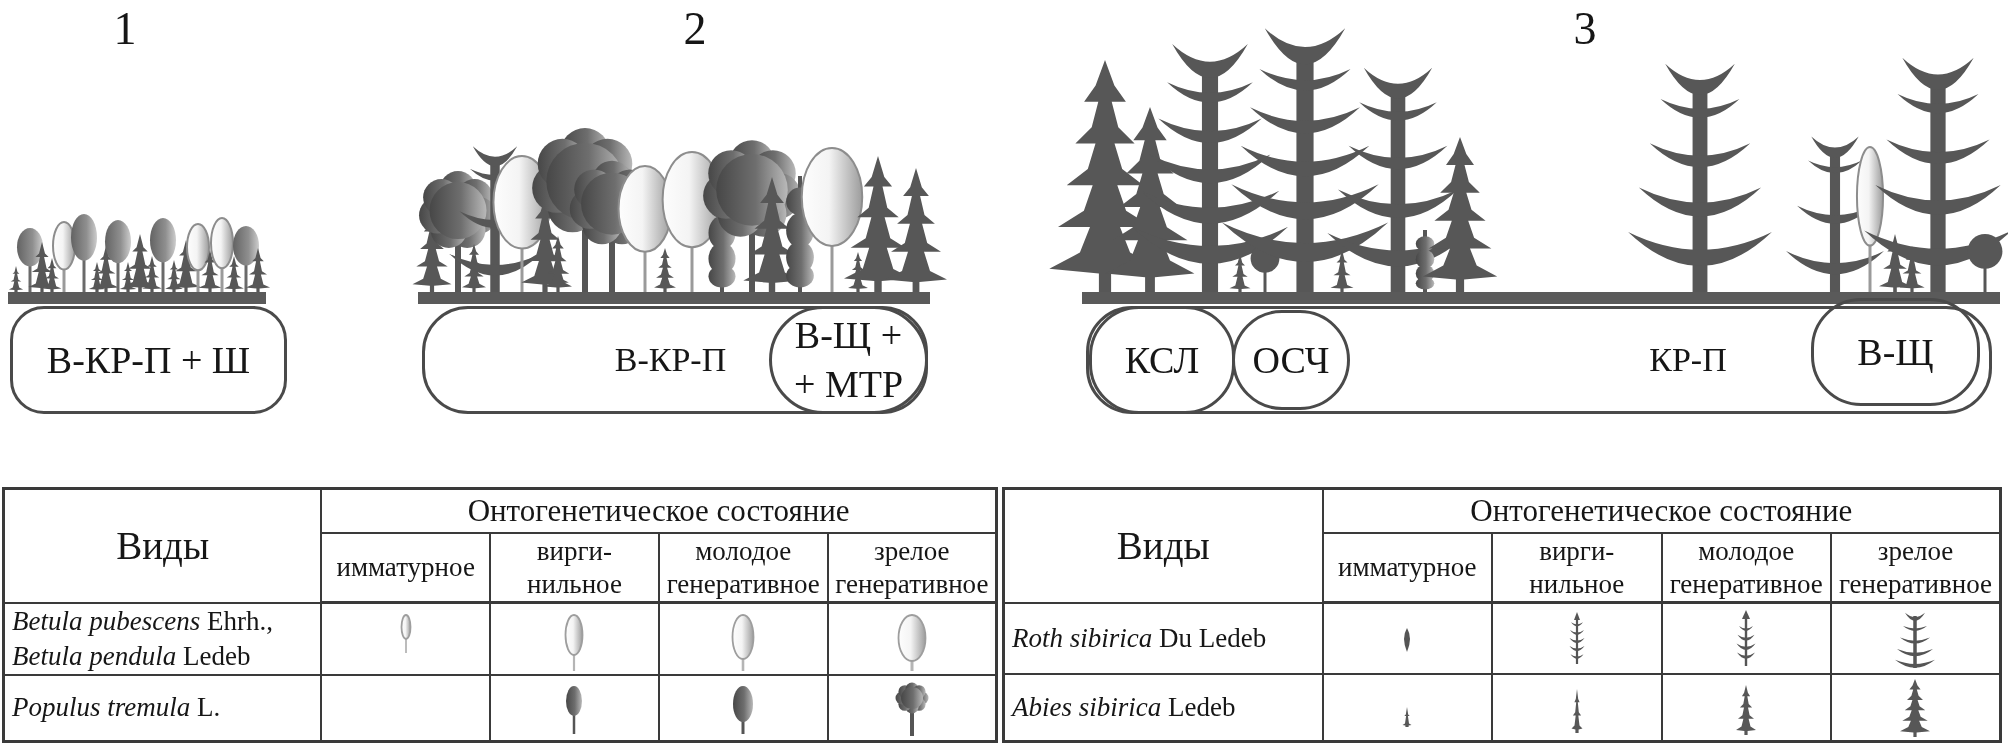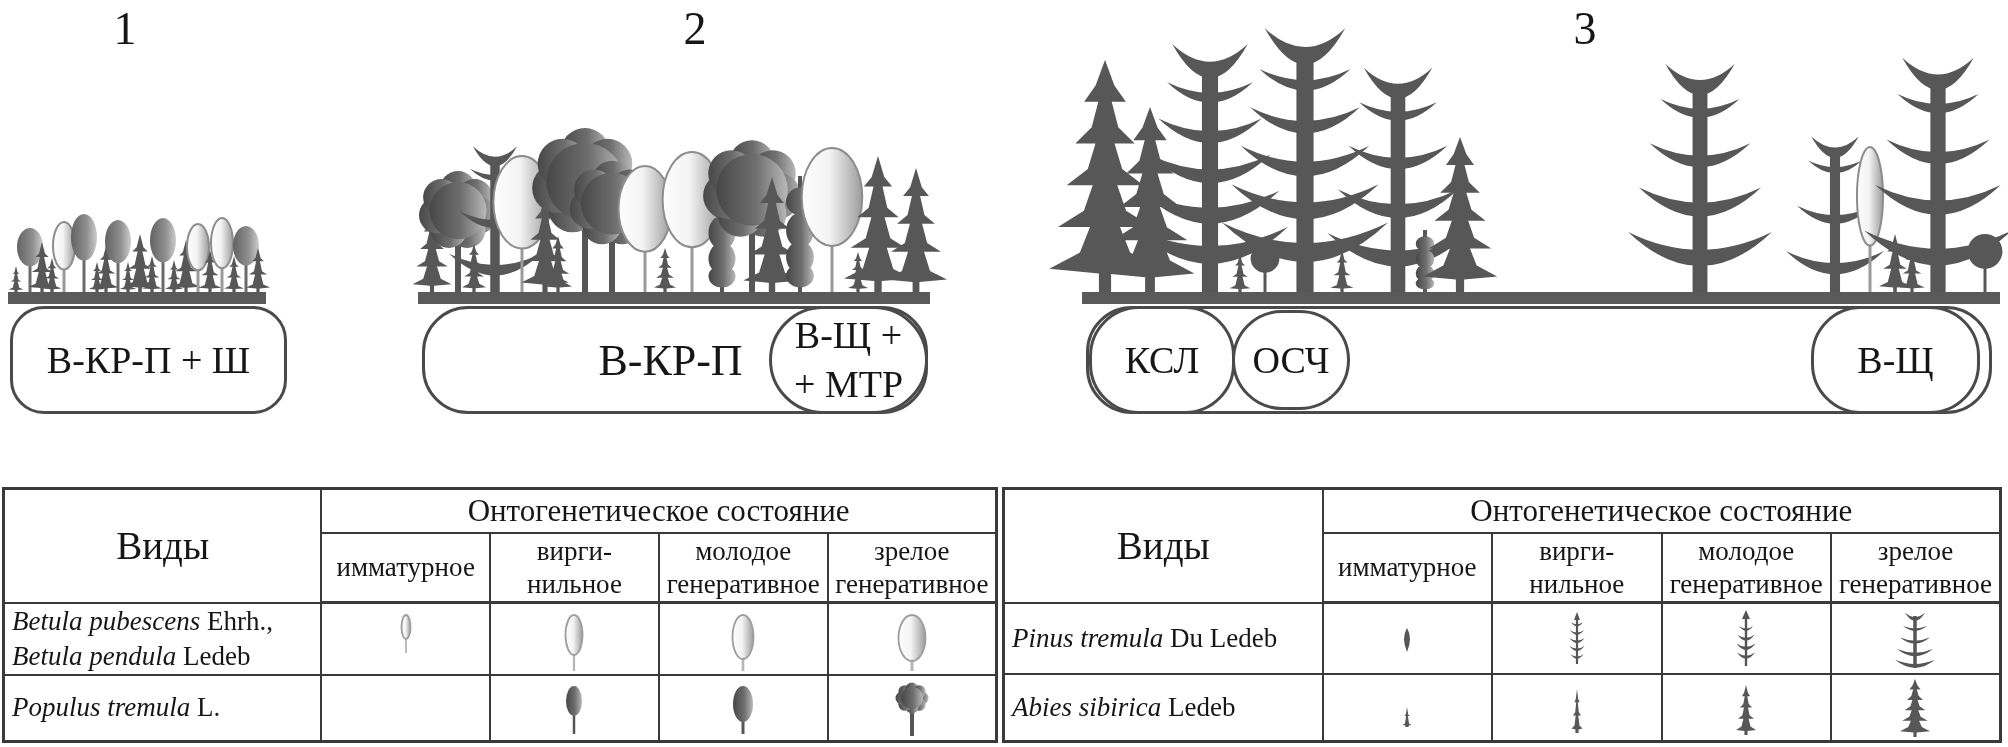--- a/index.html
+++ b/index.html
@@ -4,21 +4,21 @@
 <style>
   html,body{margin:0;padding:0;background:#fff;}
   #figure{position:relative;width:2008px;height:747px;background:#fff;overflow:hidden;
           font-family:"Liberation Serif","DejaVu Serif",serif;color:#161616;}
   .secnum{position:absolute;top:2px;width:70px;text-align:center;font-size:46px;}
   #diagram-svg{position:absolute;left:0;top:0;}
   .community-box{position:absolute;border:3px solid #4a4a4a;display:flex;flex-direction:column;
           align-items:center;justify-content:center;text-align:center;font-size:38px;line-height:1.28;
           box-sizing:border-box;background:transparent;}
   .plain-label{position:absolute;display:flex;align-items:center;justify-content:center;
-          font-size:44px;text-align:right;}
+          font-size:34px;text-align:right;}
   #table-area{position:absolute;left:2px;top:487px;display:flex;gap:4px;}
   table{border-collapse:collapse;border:3px solid #3a3a3a;table-layout:fixed;background:#fff;}
   th,td{border:2px solid #3a3a3a;padding:0;}
   thead tr:last-child th{border-bottom:3px solid #3a3a3a;}
   th{font-weight:normal;font-size:29px;}
   .group-th{font-size:31px;height:42px;}
   .species-th{font-size:39px;}
   .stage-th{height:67px;font-size:27px;line-height:1.22;text-align:center;vertical-align:middle;}
   .species-cell{font-size:27px;text-align:left;vertical-align:middle;padding-left:7px;line-height:1.3;}
   .species-cell .it{font-style:italic;}
@@ -233,21 +233,24 @@
     <span>+ МТР</span>
   </div>
 
   <div class="community-box" style="left:1086px;top:306px;width:906px;height:108px;border-radius:46px"></div>
   <div class="community-box" style="left:1089px;top:306px;width:146px;height:108px;border-radius:50px">
     <span>КСЛ</span>
   </div>
   <div class="community-box" style="left:1232px;top:310px;width:118px;height:100px;border-radius:50px">
     <span>ОСЧ</span>
   </div>
-  <div class="community-box" style="left:1811px;top:306px;width:169px;height:108px;border-radius:50px">
+  <div class="plain-label" style="left:1565px;top:306px;width:246px;height:108px">
+    <span>КР-П</span>
+  </div>
+  <div class="community-box" style="left:1811px;top:298px;width:169px;height:108px;border-radius:50px">
     <span>В-Щ</span>
   </div>
 
   <div id="table-area">
 
     <table style="width:996px">
       <colgroup>
           <col style="width:32%">
           <col style="width:17%">
           <col style="width:17%">
@@ -372,21 +375,21 @@
             </th>
           <th class="stage-th">
               <div>зрелое</div>
               <div>генеративное</div>
             </th>
         </tr>
       </thead>
       <tbody>
         <tr>
           <td class="species-cell">
-            <div><span class="it">Pinus tremula</span><span> Du Ledeb</span></div>
+            <div><span class="it">Roth sibirica</span><span> Du Ledeb</span></div>
           </td>
           <td class="stage-cell"><svg width="70" height="64" viewBox="0 0 70 64" class="icon-svg">
                 <g>
                   <path d="M35,22 Q41,32 35,46 Q29,32 35,22 Z" fill="#555"></path>
                 </g>
               </svg></td>
           <td class="stage-cell"><svg width="70" height="64" viewBox="0 0 70 64" class="icon-svg">
                 <g>
                   <line x1="35" y1="12" x2="35" y2="58" stroke="#555" stroke-width="2.2"></line>
                   <path d="M29,16.35 Q35,24.6 41,16.35 Q35,20.64 29,16.35 Z" fill="#555"></path>

